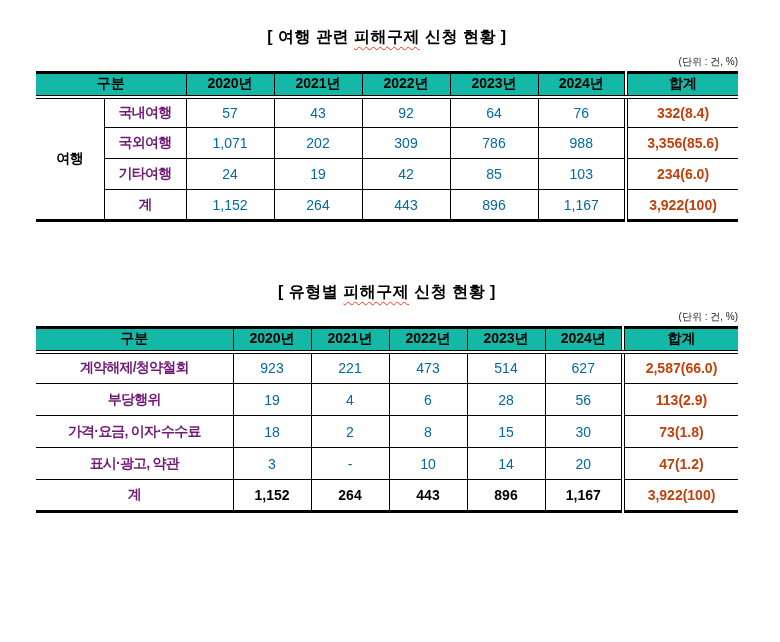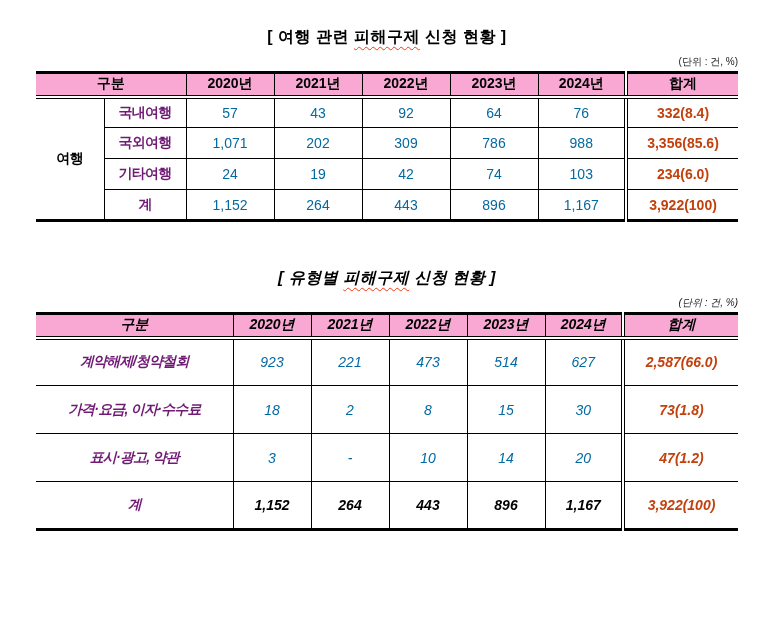--- a/index.html
+++ b/index.html
@@ -8,21 +8,21 @@
     position: relative;
     width: 780px;
     height: 642px;
     background: #ffffff;
     font-family: "Liberation Sans", "DejaVu Sans", sans-serif;
     color: #000;
     overflow: hidden;
   }
   .section { width: 702px; margin-left: 36px; }
   .section-1 { padding-top: 27px; }
-  .section-2 { padding-top: 46px; font-style: italic; }
+  .section-2 { padding-top: 60px; }
 
   .tbl-title {
     text-align: center;
     font-size: 16px;
     font-weight: bold;
     letter-spacing: 0.5px;
     color: #000;
     margin-bottom: 7px;
     white-space: nowrap;
   }
@@ -52,28 +52,28 @@
     font-size: 14px;
     padding: 0 2px;
     overflow: hidden;
     white-space: nowrap;
   }
   
   table.stat tr > *:first-child { border-left: none; }
   table.stat tr > *:last-child  { border-right: none; }
 
   table.stat thead th {
-    background: #f9a8d4;
+    background: #14b8a6;
     font-weight: bold;
     color: #000;
     height: 24px;
     border-bottom: 4px double #000;
   }
   .t1 tbody td { height: 31px; }
-  .t2 tbody td { height: 48px; margin-top: 28px; }
+  .t2 tbody td { height: 32px; margin-top: 28px; }
 
   td.group-cell { font-weight: bold; color: #000000; letter-spacing: -0.5px; }
   td.label-cell { font-weight: bold; color: #701a75; letter-spacing: -0.8px; }
   td.value-cell { color: #0369a1; font-weight: normal; }
   td.total-cell {
     font-weight: bold;
     color: #c2410c;
     border-left: 4px double #000 !important;
   }
   th.total-col { border-left: 4px double #000 !important; }
@@ -130,21 +130,21 @@
           <td class="value-cell">309</td>
           <td class="value-cell">786</td>
           <td class="value-cell">988</td>
           <td class="total-cell">3,356(85.6)</td>
         </tr>
         <tr>
           <td class="label-cell">기타여행</td>
           <td class="value-cell">24</td>
           <td class="value-cell">19</td>
           <td class="value-cell">42</td>
-          <td class="value-cell">74</td>
+          <td class="value-cell">85</td>
           <td class="value-cell">103</td>
           <td class="total-cell">234(6.0)</td>
         </tr>
         <tr>
           <td class="label-cell">계</td>
           <td class="value-cell">1,152</td>
           <td class="value-cell">264</td>
           <td class="value-cell">443</td>
           <td class="value-cell">896</td>
           <td class="value-cell">1,167</td>
@@ -183,20 +183,29 @@
       </thead>
       <tbody>
         <tr>
           <td class="label-cell">계약해제/청약철회</td>
           <td class="value-cell">923</td>
           <td class="value-cell">221</td>
           <td class="value-cell">473</td>
           <td class="value-cell">514</td>
           <td class="value-cell">627</td>
           <td class="total-cell">2,587(66.0)</td>
+        </tr>
+        <tr>
+          <td class="label-cell">부당행위</td>
+          <td class="value-cell">19</td>
+          <td class="value-cell">4</td>
+          <td class="value-cell">6</td>
+          <td class="value-cell">28</td>
+          <td class="value-cell">56</td>
+          <td class="total-cell">113(2.9)</td>
         </tr>
         <tr>
           <td class="label-cell">가격·요금, 이자·수수료</td>
           <td class="value-cell">18</td>
           <td class="value-cell">2</td>
           <td class="value-cell">8</td>
           <td class="value-cell">15</td>
           <td class="value-cell">30</td>
           <td class="total-cell">73(1.8)</td>
         </tr>

